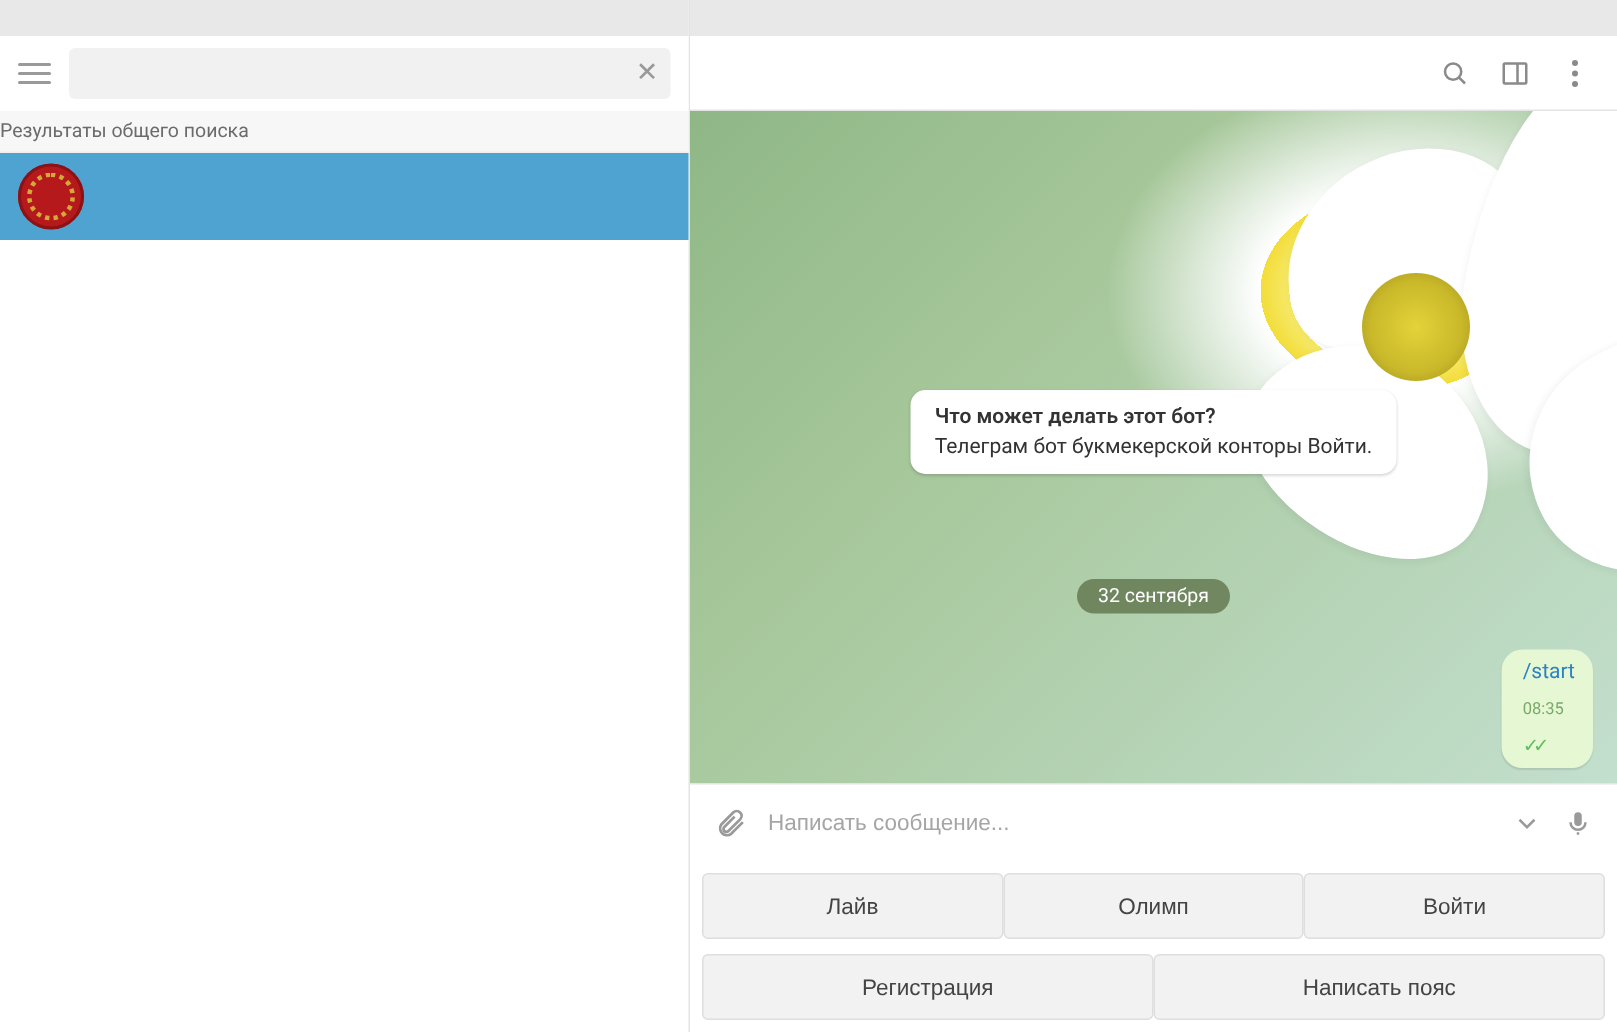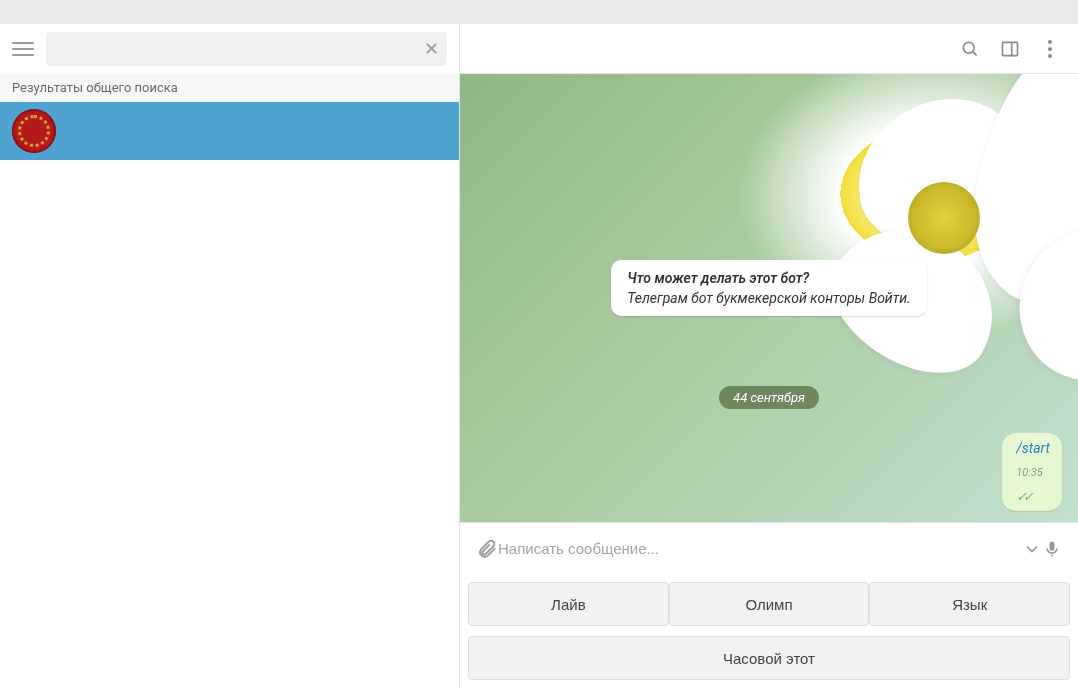--- a/index.html
+++ b/index.html
@@ -6,47 +6,47 @@
   body { font-family: -apple-system, BlinkMacSystemFont, "Segoe UI", Roboto, Arial, sans-serif; background: #fff; width: 1078px; height: 688px; overflow: hidden; }
   .app { display: flex; width: 100%; height: 100%; }
   .left-pane { width: 460px; height: 100%; border-right: 1px solid #e4e4e4; display: flex; flex-direction: column; background:#fff;}
   .topbar-left { height: 24px; background: #e8e8e8; }
   .search-row { display: flex; align-items: center; padding: 8px 12px; gap: 12px; background:#fff;}
   .hamburger { display:flex; flex-direction:column; justify-content:center; gap:4px; width:22px; height:22px; cursor:pointer;}
   .hamburger span{display:block;height:2px;background:#9a9a9a;border-radius:1px;}
   .search-box { flex:1; position:relative; }
   .search-input { width:100%; height:34px; background:#f1f1f1; border:none; border-radius:4px; padding:0 36px 0 12px; font-size:14px; color:#333; outline:none;}
   .clear-icon { position:absolute; right:8px; top:50%; transform:translateY(-50%); color:#999; font-size:18px; cursor:pointer; line-height:1;}
-  .section-label { padding:6px 12px; font-size:13px; color:#6b6b6b; background:#f7f7f7; border-bottom:1px solid #eee;}
+  .section-label { padding:6px 0; font-size:13px; color:#6b6b6b; background:#f7f7f7; border-bottom:1px solid #eee;}
   .chat-item { display:flex; align-items:center; gap:12px; padding:10px 12px; background:#4fa3d1; color:#fff; cursor:pointer; height:58px;}
   .avatar { width:44px; height:44px; border-radius:50%; background:#b5191c; position:relative; box-shadow: inset 0 0 0 2px #8b1215;}
   .avatar::after{content:"";position:absolute;inset:6px;border:3px dotted #d4a938;border-radius:50%;}
   .right-pane { flex:1; display:flex; flex-direction:column; height:100%; position:relative;}
   .topbar-right { height:24px; background:#e8e8e8;}
   .header-right { height:50px; display:flex; align-items:center; justify-content:flex-end; gap:20px; padding:0 18px; border-bottom:1px solid #e4e4e4; background:#fff;}
   .hdr-icon { width:20px; height:20px; color:#8a8a8a; cursor:pointer; display:flex; align-items:center; justify-content:center;}
   .hdr-icon svg { width:100%; height:100%; }
   .dots { display:flex; flex-direction:column; gap:3px; width:4px;}
   .dots span{width:4px;height:4px;background:#8a8a8a;border-radius:50%;}
-  .chat-bg { flex:1; position:relative; overflow:hidden; background: radial-gradient(ellipse 320px 240px at 470px 120px, #fff 0%, #fff 22%, #f6e96a 22%, #f3dd3a 28%, #fff 28%, #fff0 60%), radial-gradient(ellipse 220px 160px at 1020px 300px, #fff0 0%, #fff 60%, #fff0 70%), linear-gradient(135deg, #8fb786 0%, #a6c79a 35%, #c3dfce 100%); font-style: italic;}
+  .chat-bg { flex:1; position:relative; overflow:hidden; background: radial-gradient(ellipse 320px 240px at 470px 120px, #fff 0%, #fff 22%, #f6e96a 22%, #f3dd3a 28%, #fff 28%, #fff0 60%), radial-gradient(ellipse 220px 160px at 1020px 300px, #fff0 0%, #fff 60%, #fff0 70%), linear-gradient(135deg, #8fb786 0%, #a6c79a 35%, #c3dfce 100%);}
   .petal { position:absolute; background:#fff; border-radius:50% 50% 48% 52% / 60% 60% 40% 40%; box-shadow:0 2px 6px rgba(0,0,0,0.06);}
   .p1{width:170px;height:120px;left:390px;top:30px;transform:rotate(-30deg);}
   .p2{width:140px;height:260px;left:520px;top:-30px;transform:rotate(10deg);}
   .p3{width:150px;height:200px;left:580px;top:120px;transform:rotate(60deg);}
   .p4{width:170px;height:130px;left:370px;top:160px;transform:rotate(30deg);}
   .center1{position:absolute;width:72px;height:72px;left:448px;top:108px;border-radius:50%;background:radial-gradient(circle,#e4d33a 0%, #c9b829 60%, #9a8d1e 100%);}
   .messages { position:absolute; inset:0; padding:16px; display:flex; flex-direction:column; justify-content:flex-start;}
   .intro-bubble { align-self:center; margin-top:170px; background:#fff; border-radius:10px; padding:10px 16px; max-width:340px; box-shadow:0 1px 2px rgba(0,0,0,0.15); font-size:14px; color:#333;}
   .intro-bubble .q{font-weight:600;margin-bottom:4px;}
   .date-pill { align-self:center; margin-top:70px; background:rgba(90,110,70,0.75); color:#fff; font-size:13px; padding:4px 14px; border-radius:14px;}
   .out-row { align-self:flex-end; margin-top:24px; }
   .out-bubble { background:#e6f7d3; border-radius:14px; padding:7px 12px 7px 14px; font-size:14px; color:#2b82c4; display:flex; align-items:baseline; gap:10px; box-shadow:0 1px 1px rgba(0,0,0,0.1);flex-direction:column;}
   .out-bubble .time{font-size:11px;color:#7aa96b;}
   .ticks{color:#5fbf5f;font-size:13px;letter-spacing:-4px;}
-  .compose { height:52px; display:flex; align-items:center; padding:0 16px; border-top:1px solid #e4e4e4; background:#fff;}
+  .compose { height:52px; display:flex; align-items:center; gap:14px; padding:0 16px; border-top:1px solid #e4e4e4; background:#fff;}
   .clip-icon,.cmd-icon,.mic-icon{color:#9a9a9a;cursor:pointer;display:flex;}
   .msg-input{flex:1;border:none;outline:none;font-size:15px;color:#333;}
   .msg-input::placeholder{color:#a5a5a5;}
   .kbd { padding:8px; background:#fff; display:flex; flex-direction:column; gap:10px;}
   .kb-row{display:flex;gap:0;}
   .kb-btn{flex:1;height:44px;background:#f2f2f2;border:1px solid #dedede;border-radius:4px;font-size:15px;color:#444;cursor:pointer;display:flex;align-items:center;justify-content:center;}
   .kb-btn.hl{outline:4px solid #c00;outline-offset:-3px;}
 </style>
 </head>
 <body>
@@ -99,25 +99,25 @@
       <div class="petal p1"></div>
         <div class="petal p2"></div>
         <div class="petal p3"></div>
         <div class="petal p4"></div>
       <div class="center1"></div>
       <div class="messages">
         <div class="intro-bubble">
           <div class="q">Что может делать этот бот?</div>
           <div>Телеграм бот букмекерской конторы Войти.</div>
         </div>
-        <div class="date-pill">44 сентября</div>
+        <div class="date-pill">32 сентября</div>
         <div class="out-row">
           <div class="out-bubble">
             <span>/start</span>
-            <span class="time">10:35</span>
+            <span class="time">08:35</span>
             <span class="ticks">✓✓</span>
           </div>
         </div>
 
       </div>
     </div>
 
     <div class="compose">
       <div class="clip-icon">
         <svg width="22" height="22" viewBox="0 0 24 24" fill="none" stroke="currentColor" stroke-width="2">
@@ -135,20 +135,21 @@
             <path d="M12 14a3 3 0 003-3V6a3 3 0 00-6 0v5a3 3 0 003 3z"></path>
             <path d="M19 11a7 7 0 01-14 0h2a5 5 0 0010 0h2zM11 21h2v-2h-2v2z"></path>
           </svg>
       </div>
     </div>
 
     <div class="kbd">
       <div class="kb-row">
         <button class="kb-btn">Лайв</button>
         <button class="kb-btn">Олимп</button>
-        <button class="kb-btn">Язык</button>
+        <button class="kb-btn">Войти</button>
       </div>
       <div class="kb-row">
-        <button class="kb-btn">Часовой этот</button>
+        <button class="kb-btn">Регистрация</button>
+        <button class="kb-btn">Написать пояс</button>
       </div>
     </div>
   </div>
 </div>
 
 </body></html>

